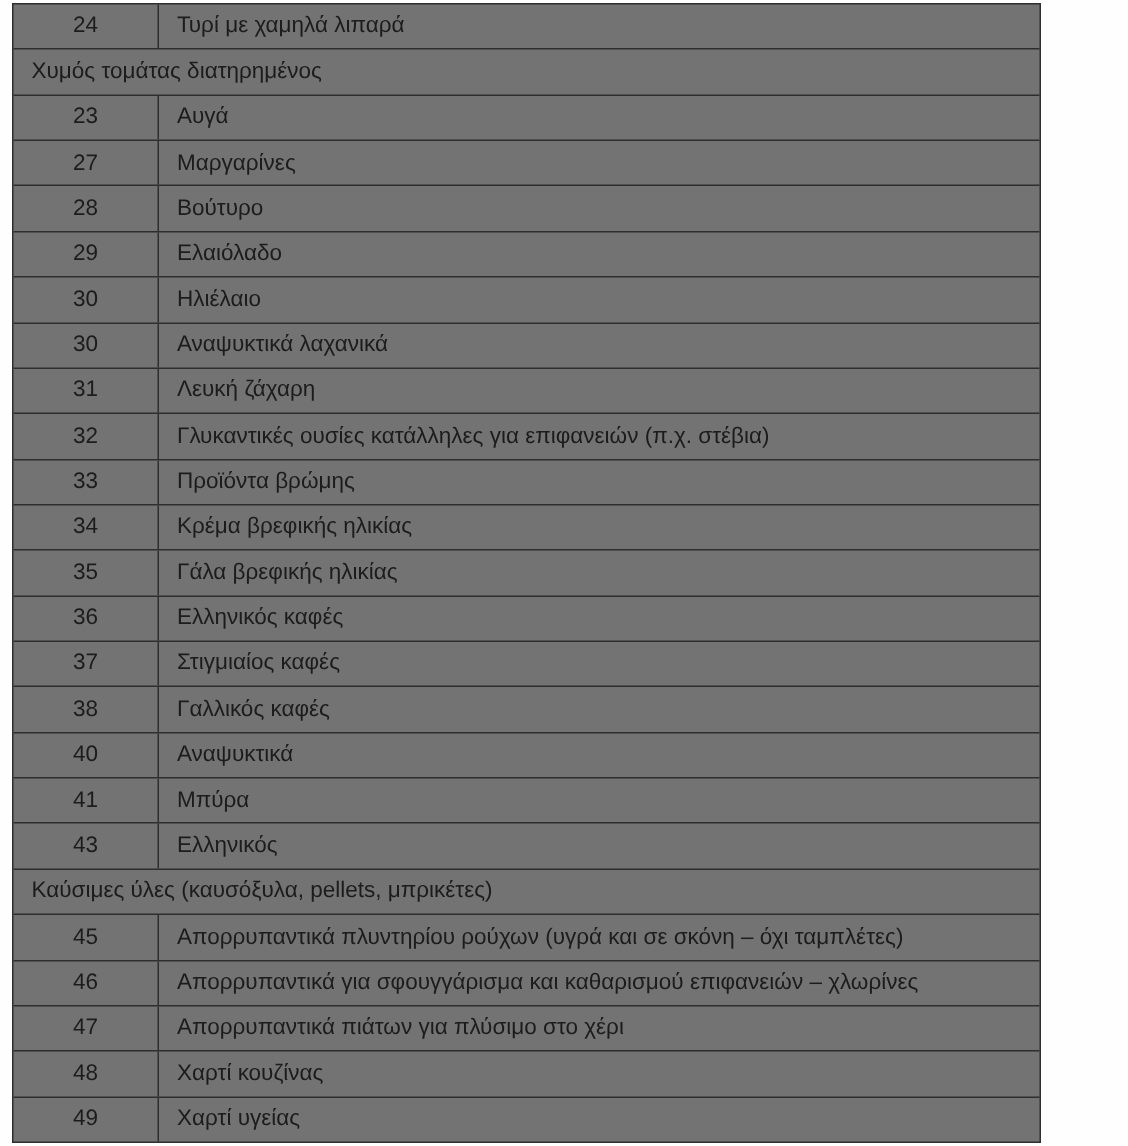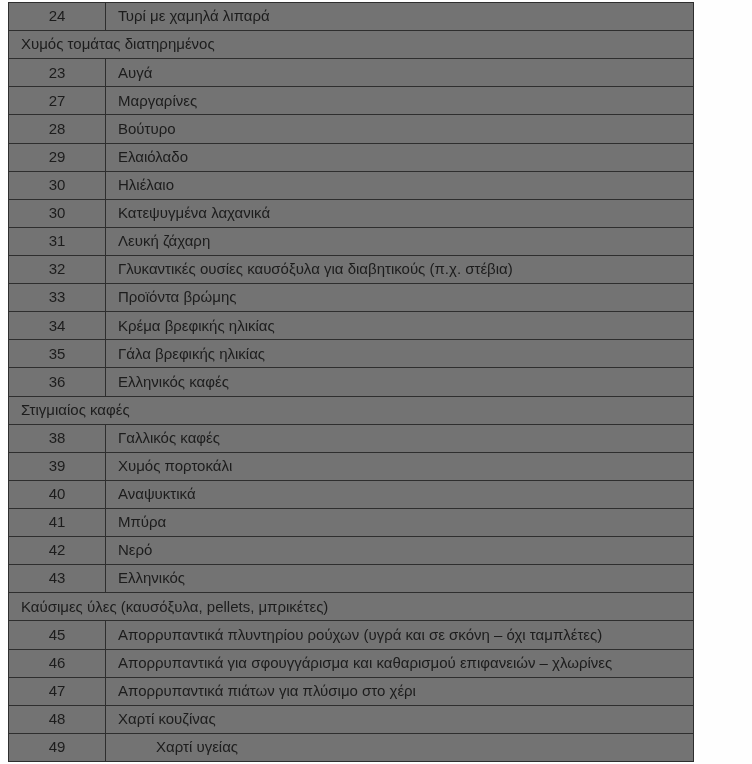--- a/index.html
+++ b/index.html
@@ -29,21 +29,20 @@
   }
   .row {
     flex: 1;
     display: flex;
     box-sizing: border-box;
     border-bottom: 1px solid #2e2e2e;
     min-height: 0;
   }
   .row:last-child {
     border-bottom: none;
-    gap: 38px;
   }
   .cell {
     box-sizing: border-box;
     color: #1c1c1c;
     font-size: 15px;
     line-height: 1.1;
   }
   .cell-num {
     width: 97px;
     border-right: 1px solid #2e2e2e;
@@ -96,31 +95,31 @@
     <div class="cell cell-name">Ελαιόλαδο</div>
   </div>
 
   <div class="row">
     <div class="cell cell-num">30</div>
     <div class="cell cell-name">Ηλιέλαιο</div>
   </div>
 
   <div class="row">
     <div class="cell cell-num">30</div>
-    <div class="cell cell-name">Κατεψυγμένα λαχανικά</div>
+    <div class="cell cell-name">Αναψυκτικά λαχανικά</div>
   </div>
 
   <div class="row">
     <div class="cell cell-num">31</div>
     <div class="cell cell-name">Λευκή ζάχαρη</div>
   </div>
 
   <div class="row">
     <div class="cell cell-num">32</div>
-    <div class="cell cell-name">Γλυκαντικές ουσίες καυσόξυλα για διαβητικούς (π.χ. στέβια)</div>
+    <div class="cell cell-name">Γλυκαντικές ουσίες κατάλληλες για επιφανειών (π.χ. στέβια)</div>
   </div>
 
   <div class="row">
     <div class="cell cell-num">33</div>
     <div class="cell cell-name">Προϊόντα βρώμης</div>
   </div>
 
   <div class="row">
     <div class="cell cell-num">34</div>
     <div class="cell cell-name">Κρέμα βρεφικής ηλικίας</div>
@@ -130,47 +129,40 @@
     <div class="cell cell-num">35</div>
     <div class="cell cell-name">Γάλα βρεφικής ηλικίας</div>
   </div>
 
   <div class="row">
     <div class="cell cell-num">36</div>
     <div class="cell cell-name">Ελληνικός καφές</div>
   </div>
 
   <div class="row">
+    <div class="cell cell-num">37</div>
     <div class="cell cell-name">Στιγμιαίος καφές</div>
   </div>
 
   <div class="row">
     <div class="cell cell-num">38</div>
     <div class="cell cell-name">Γαλλικός καφές</div>
   </div>
 
-  <div class="row">
-    <div class="cell cell-num">39</div>
-    <div class="cell cell-name">Χυμός πορτοκάλι</div>
-  </div>
 
   <div class="row">
     <div class="cell cell-num">40</div>
     <div class="cell cell-name">Αναψυκτικά</div>
   </div>
 
   <div class="row">
     <div class="cell cell-num">41</div>
     <div class="cell cell-name">Μπύρα</div>
   </div>
 
-  <div class="row">
-    <div class="cell cell-num">42</div>
-    <div class="cell cell-name">Νερό</div>
-  </div>
 
   <div class="row">
     <div class="cell cell-num">43</div>
     <div class="cell cell-name">Ελληνικός</div>
   </div>
 
   <div class="row">
     <div class="cell cell-name">Καύσιμες ύλες (καυσόξυλα, pellets, μπρικέτες)</div>
   </div>
 

